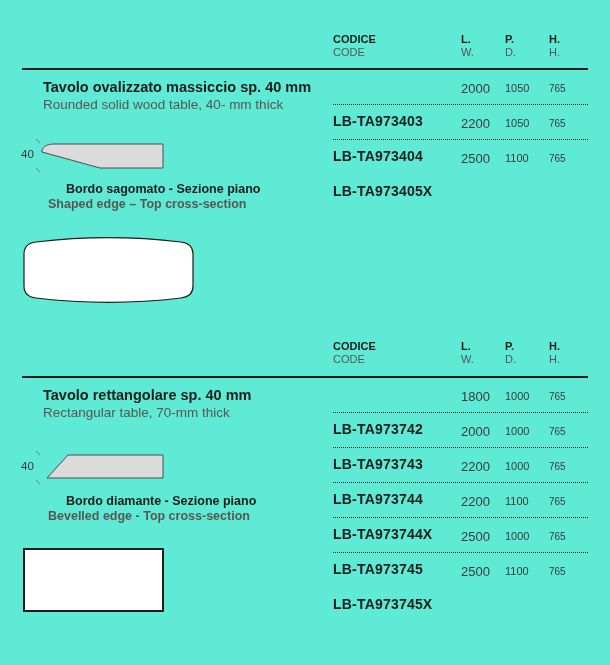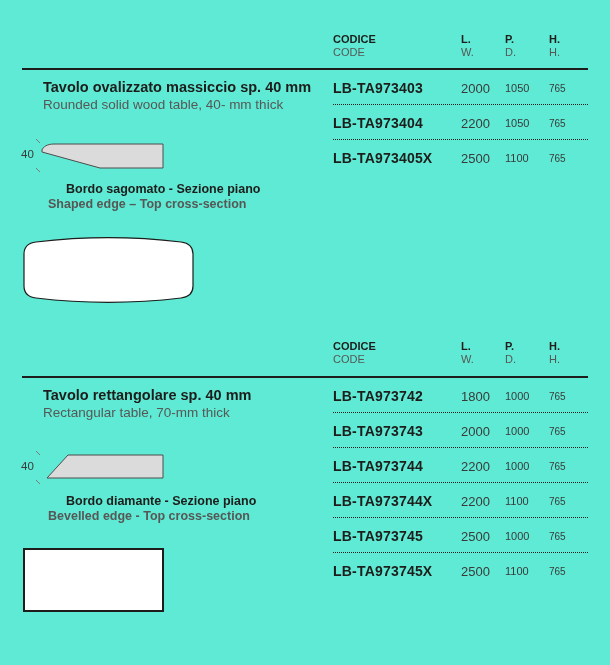--- a/index.html
+++ b/index.html
@@ -34,21 +34,21 @@
 
   
   .rows { position: absolute; left: 0; width: 610px; }
   .spec-row { position: relative; height: 35px; }
   .spec-row::after {
     content: ""; position: absolute; left: 333px; right: 22px; bottom: 0;
     border-bottom: 1px dotted #1d1d1b;
   }
   .spec-row.last::after { border-bottom: none; }
   .cell { position: absolute; top: 50%; transform: translateY(-50%); white-space: nowrap; }
-  .cell-code { left: 333px; font-size: 14px; font-weight: bold; color: #1d1d1b; letter-spacing: 0.2px; }
+  .cell-code { left: 333px; font-size: 14px; font-weight: bold; color: #1d1d1b; letter-spacing: 0.2px; margin-top: 33px; }
   .cell-l { left: 461px; font-size: 13px; color: #3a3a3a; }
   .cell-p { left: 505px; font-size: 11px; color: #3a3a3a; }
   .cell-h { left: 549px; font-size: 10px; color: #3a3a3a; }
 
   
   .profile-svg { position: absolute; left: 20px; width: 150px; height: 36px; }
   .caption { position: absolute; left: 48px; }
   .caption .c-it { font-size: 12.5px; font-weight: bold; color: #1d1d1b; line-height: 15px; display: block; padding-left: 18px; }
   .caption .c-en { font-size: 12.5px; font-weight: bold; color: #575756; line-height: 15px; display: block; }
   .oval-svg { position: absolute; left: 22px; top: 236px; width: 173px; height: 68px; }

